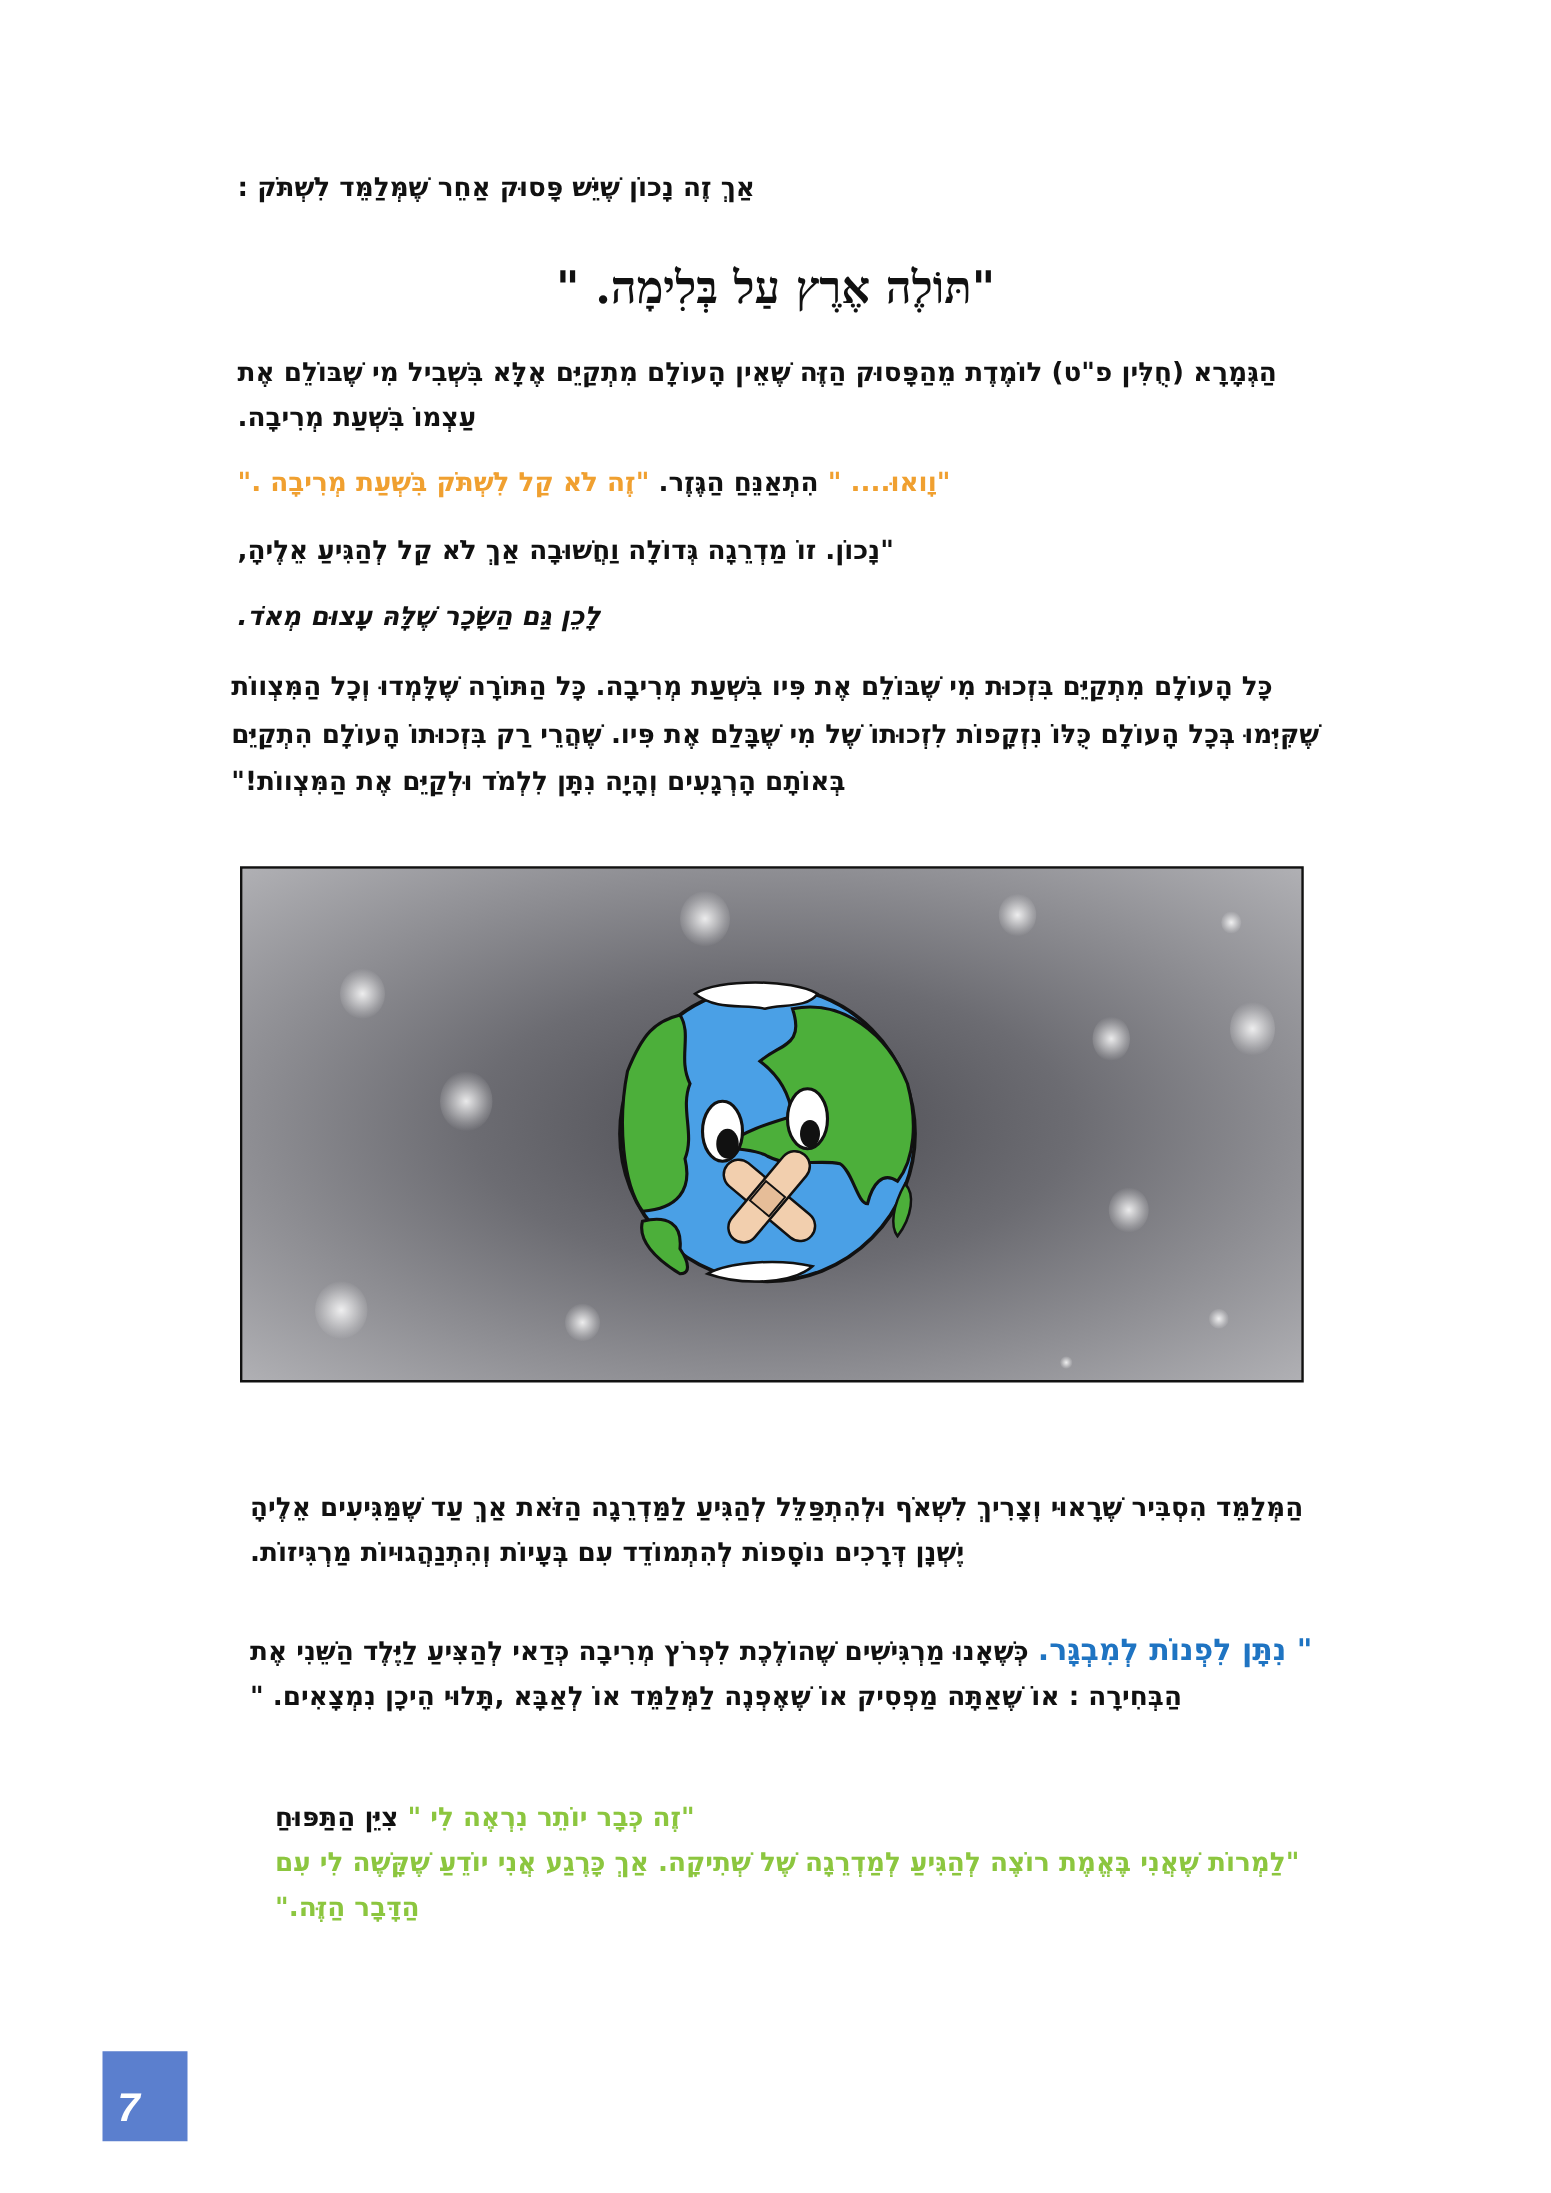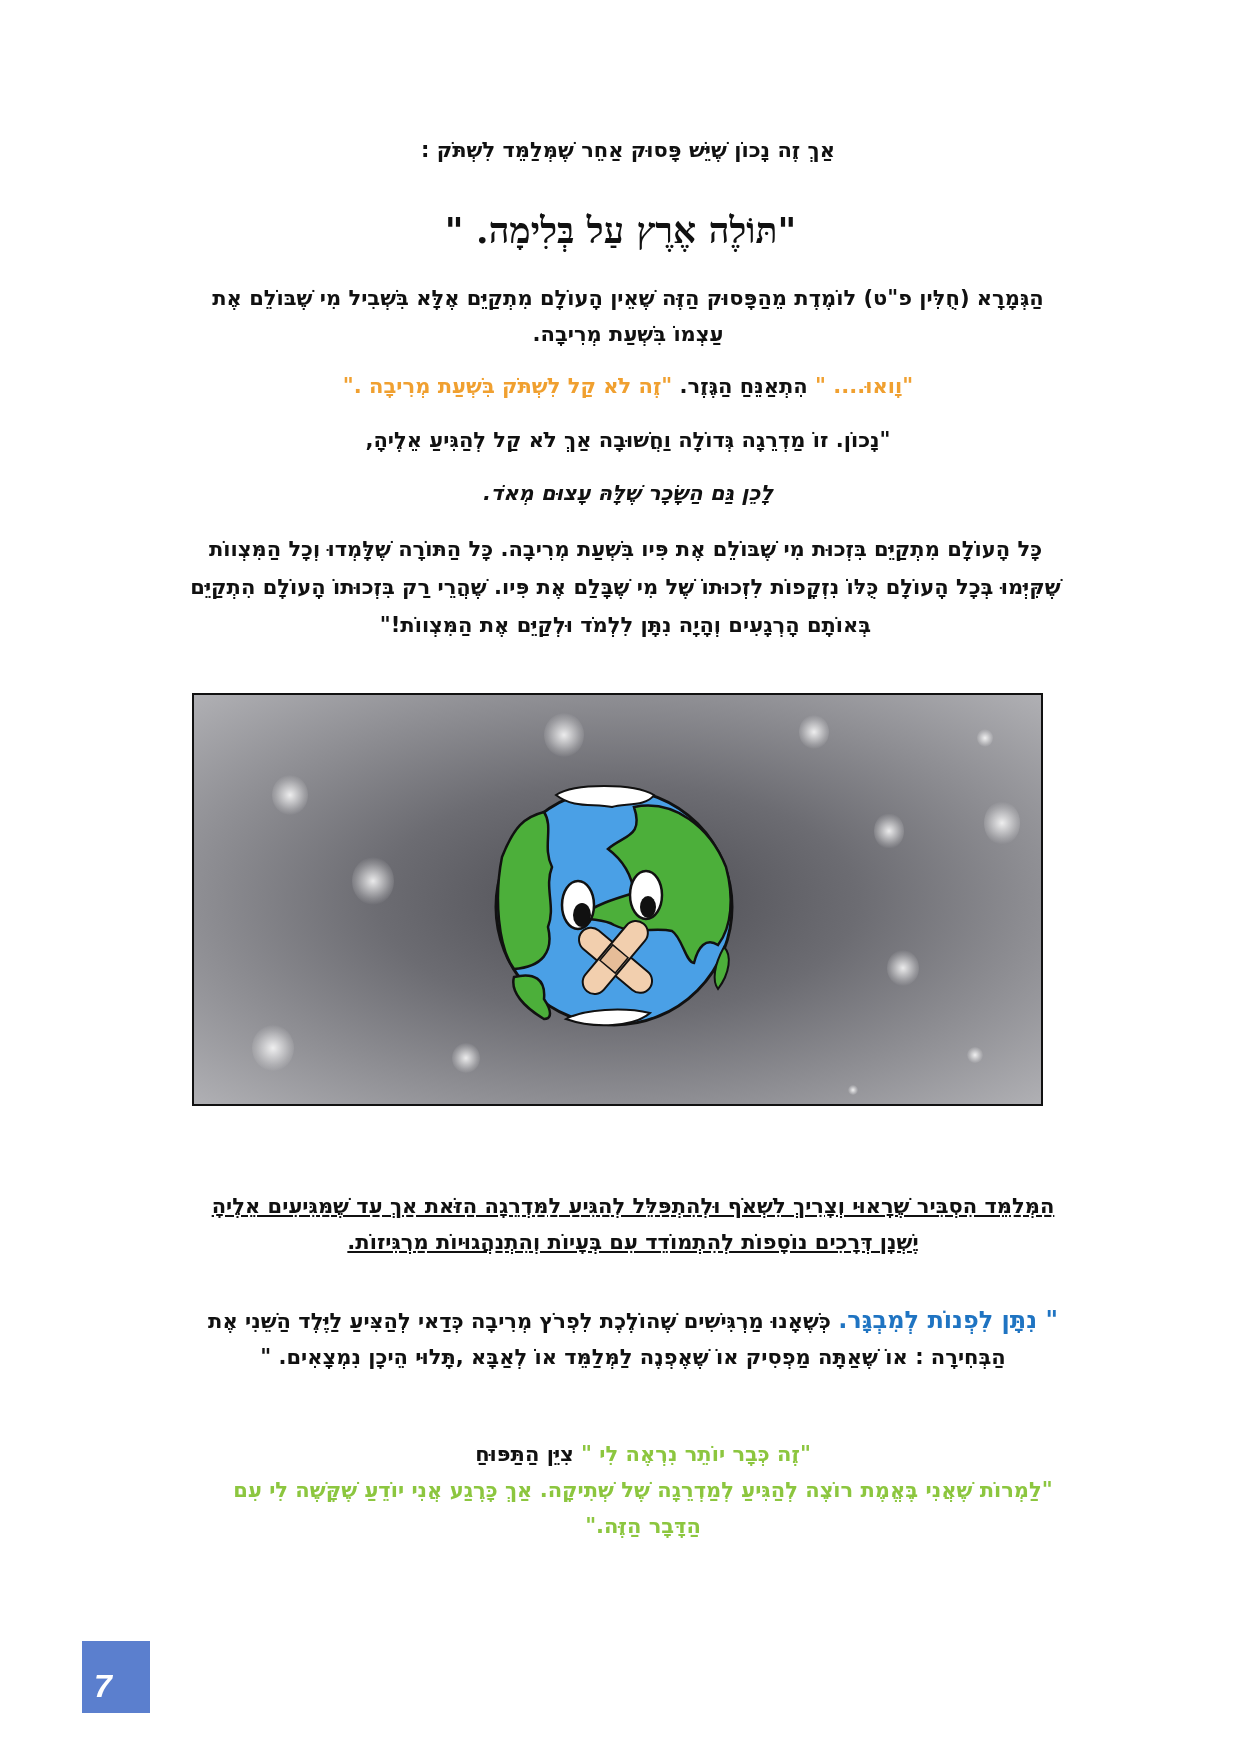--- a/index.html
+++ b/index.html
@@ -1,18 +1,18 @@
 <!DOCTYPE html>
 <html><head>
   <meta charset="utf-8">
   <style>
     html, body { margin: 0; padding: 0; background: #ffffff; }
     body { width: 1241px; height: 1754px; position: relative; overflow: hidden;
            font-family: "DejaVu Sans", "Liberation Sans", sans-serif; color: #111; }
-    .p { position: absolute; direction: rtl; text-align: center; font-weight: bold;
+    .p { position: absolute; direction: rtl; text-align: left; font-weight: bold;
          font-size: 21px; line-height: 36px; right: 175px; }
     .w-full { left: 190px; }
     .title { position: absolute; direction: rtl; text-align: center; left: 190px; right: 190px;
              top: 200px; font-family: "DejaVu Serif", "Liberation Serif", serif; font-weight: bold;
              font-size: 36px; line-height: 60px; }
     .orange { color: #f0a030; }
     .blue { color: #1f74c2; font-size: 24px; }
     .green { color: #8cc63f; }
     .frame { position: absolute; left: 192px; top: 693px; width: 851px; height: 413px;
              border: 2px solid #111; box-sizing: border-box;
@@ -74,21 +74,21 @@
       <ellipse cx="32" cy="-12" rx="16" ry="24" fill="#fff" stroke="#111" stroke-width="2.5"></ellipse>
       <ellipse cx="34" cy="0" rx="8" ry="11" fill="#111"></ellipse>
 
       <rect x="-42" y="40" width="88" height="24" rx="12" fill="#f2cfae" stroke="#111" stroke-width="2" transform="rotate(40 0 52)"></rect>
       <rect x="-42" y="40" width="88" height="24" rx="12" fill="#f2cfae" stroke="#111" stroke-width="2" transform="rotate(-50 0 52)"></rect>
       <rect x="-10" y="42" width="20" height="20" fill="#e6bd98" stroke="#111" stroke-width="1.5" transform="rotate(-50 0 52)"></rect>
     </g>
   </svg>
 </div>
 
-<div class="p w-full" style="top:1188px; left:200px;text-decoration:underline;">הַמְּלַמֵּד הִסְבִּיר שֶׁרָאוּי וְצָרִיךְ לִשְׁאֹף וּלְהִתְפַּלֵּל לְהַגִּיעַ לַמַּדְרֵגָה הַזֹּאת אַךְ עַד שֶׁמַּגִּיעִים אֵלֶיהָ יֶשְׁנָן דְּרָכִים נוֹסָפוֹת לְהִתְמוֹדֵד עִם בְּעָיוֹת וְהִתְנַהֲגוּיוֹת מַרְגִּיזוֹת.</div>
+<div class="p w-full" style="top:1188px; left:200px;">הַמְּלַמֵּד הִסְבִּיר שֶׁרָאוּי וְצָרִיךְ לִשְׁאֹף וּלְהִתְפַּלֵּל לְהַגִּיעַ לַמַּדְרֵגָה הַזֹּאת אַךְ עַד שֶׁמַּגִּיעִים אֵלֶיהָ יֶשְׁנָן דְּרָכִים נוֹסָפוֹת לְהִתְמוֹדֵד עִם בְּעָיוֹת וְהִתְנַהֲגוּיוֹת מַרְגִּיזוֹת.</div>
 
 <div class="p w-full" style="top:1302px; left:200px;">
   <span class="blue">" נִתָּן לִפְנוֹת לְמִבְגָּר.</span><span>  כְּשֶׁאָנוּ מַרְגִּישִׁים שֶׁהוֹלֶכֶת לִפְרֹץ מְרִיבָה כְּדַאי לְהַצִּיעַ לַיֶּלֶד הַשֵּׁנִי אֶת הַבְּחִירָה : אוֹ שֶׁאַתָּה מַפְסִיק אוֹ שֶׁאֶפְנֶה לַמְּלַמֵּד אוֹ לְאַבָּא ,תָּלוּי הֵיכָן נִמְצָאִים. "</span>
 </div>
 
 <div class="p w-full" style="top:1436px; left:220px;">
   <span class="green">"זֶה כְּבָר יוֹתֵר נִרְאֶה לִי "</span><span> צִיֵּן הַתַּפּוּחַ</span>
 </div>
 
 <div class="p w-full green" style="top:1472px; left:220px;">"לַמְרוֹת שֶׁאֲנִי בֶּאֱמֶת רוֹצֶה לְהַגִּיעַ לְמַדְרֵגָה שֶׁל שְׁתִיקָה. אַךְ כָּרֶגַע אֲנִי יוֹדֵעַ שֶׁקָּשֶׁה לִי עִם הַדָּבָר הַזֶּה."</div>

